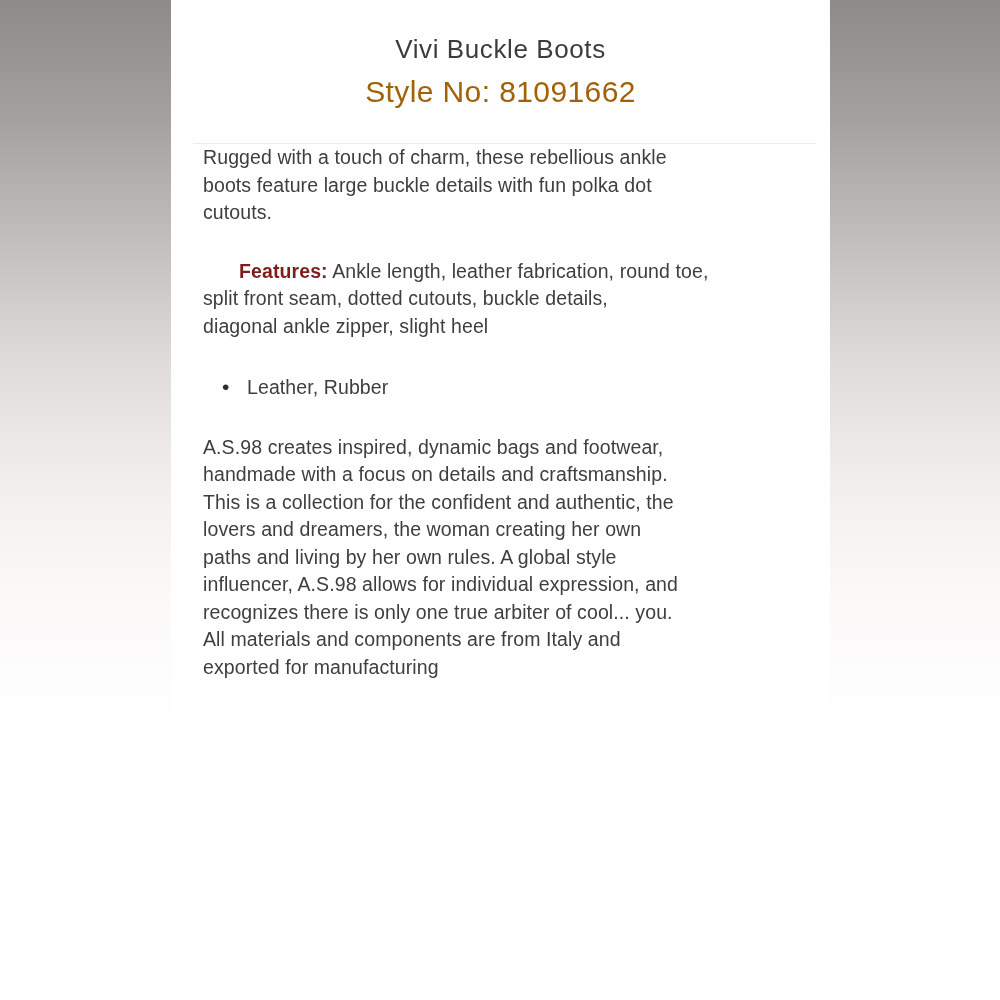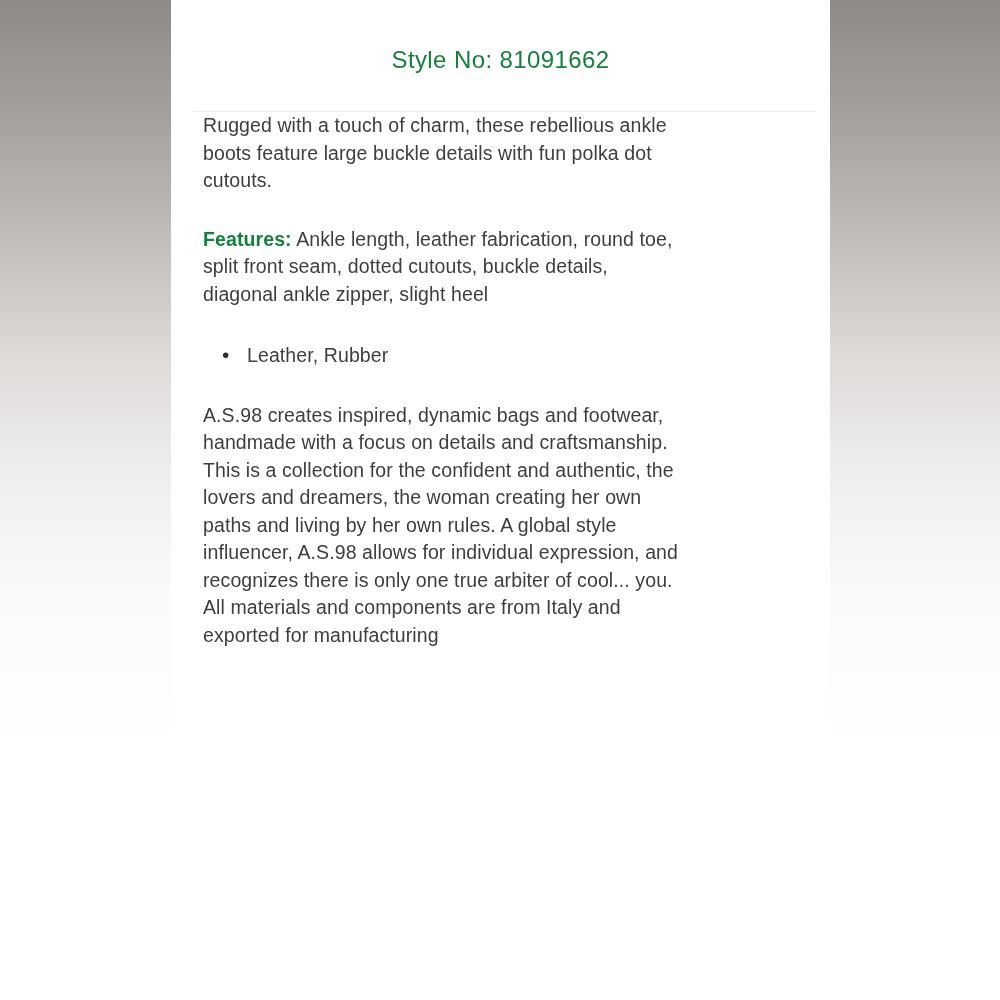--- a/index.html
+++ b/index.html
@@ -34,25 +34,25 @@
     text-align: center;
     font-size: 26px;
     line-height: 32px;
     font-weight: 400;
     letter-spacing: 0.6px;
     color: #3c3c3c;
   }
   .style-no {
     margin: 13px 0 0 0;
     text-align: center;
-    font-size: 24px;
+    font-size: 30px;
     line-height: 28px;
     font-weight: 400;
     letter-spacing: 0.4px;
-    color: #15803d;
+    color: #a16207;
   }
   .divider {
     border: none;
     border-top: 1px solid #edecea;
     margin: 37px 14px 0 22px;
   }
   .content {
     padding: 0 20px 0 32px;
     color: #3e3e3e;
   }
@@ -60,21 +60,22 @@
     margin: 0 0 31px 0;
     font-size: 19.5px;
     line-height: 27.5px;
     letter-spacing: 0.1px;
     white-space: pre-line;
   }
   .para.first {
   }
   .bold {
     font-weight: 700;
-    color: #15803d;
+    color: #7f1d1d;
+    margin-left: 36px;
   }
   .subhead {
     margin: 0 0 14px 0;
     font-size: 19.5px;
     line-height: 27.5px;
     letter-spacing: 0.1px;
   }
   .plainline {
     margin: 0 0 0 0;
     font-size: 19.5px;
@@ -111,20 +112,21 @@
   .brand-para {
     margin-bottom: 0;
     margin-top: 32px;
   }
 </style>
 </head>
 <body>
 
 <div class="panel">
 
+  <h1 class="product-title">Vivi Buckle Boots</h1>
 
   <div class="style-no">Style No: 81091662</div>
 
   <hr class="divider">
 
   <div class="content">
 
     <p class="para first">Rugged with a touch of charm, these rebellious ankle
 boots feature large buckle details with fun polka dot
 cutouts.</p>

